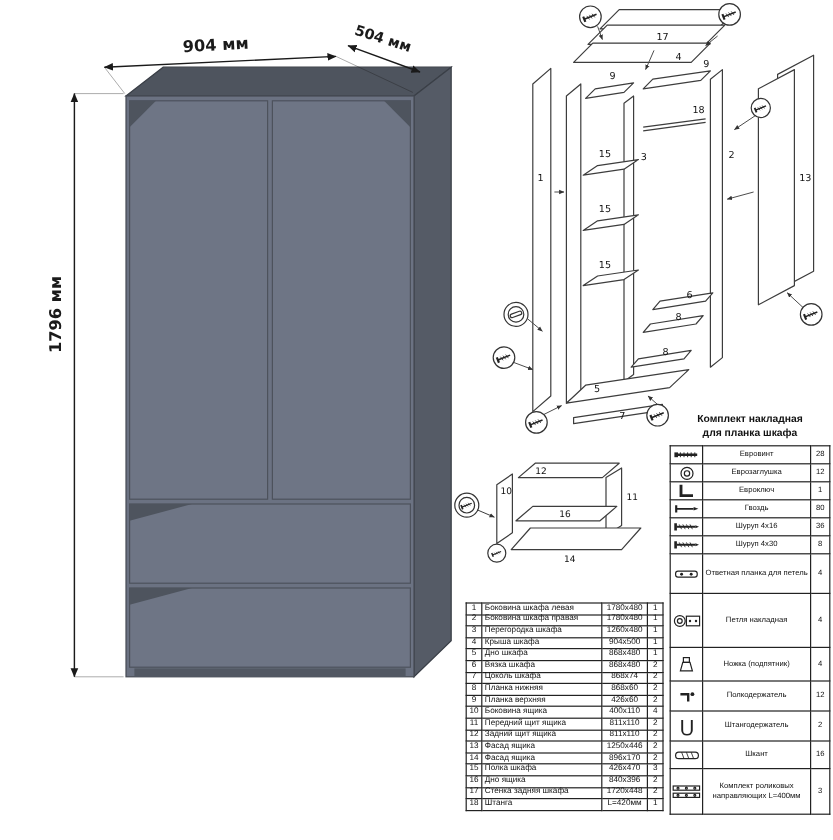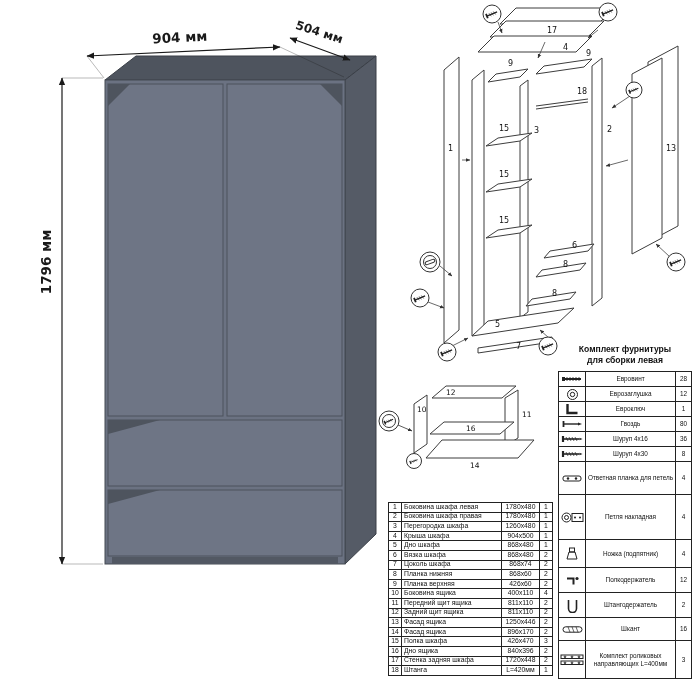--- a/index.html
+++ b/index.html
@@ -173,22 +173,22 @@
     <g fill="#111" font-size="7.5">
       <text x="446" y="395">12</text>
       <text x="417" y="412">10</text>
       <text x="466" y="431">16</text>
       <text x="522" y="417">11</text>
       <text x="470" y="468">14</text>
     </g>
   </svg>
 
   <div class="hw-title">
-    <div>Комплект фурнитуры</div>
-    <div>для сборки левая</div>
+    <div>Комплект накладная</div>
+    <div>для планка шкафа</div>
   </div>
 
   <table class="parts-table">
     <tbody>
         <tr>
           <td class="c-num">1</td>
           <td class="c-name">Боковина шкафа левая</td>
           <td class="c-size">1780x480</td>
           <td class="c-qty">1</td>
         </tr>

